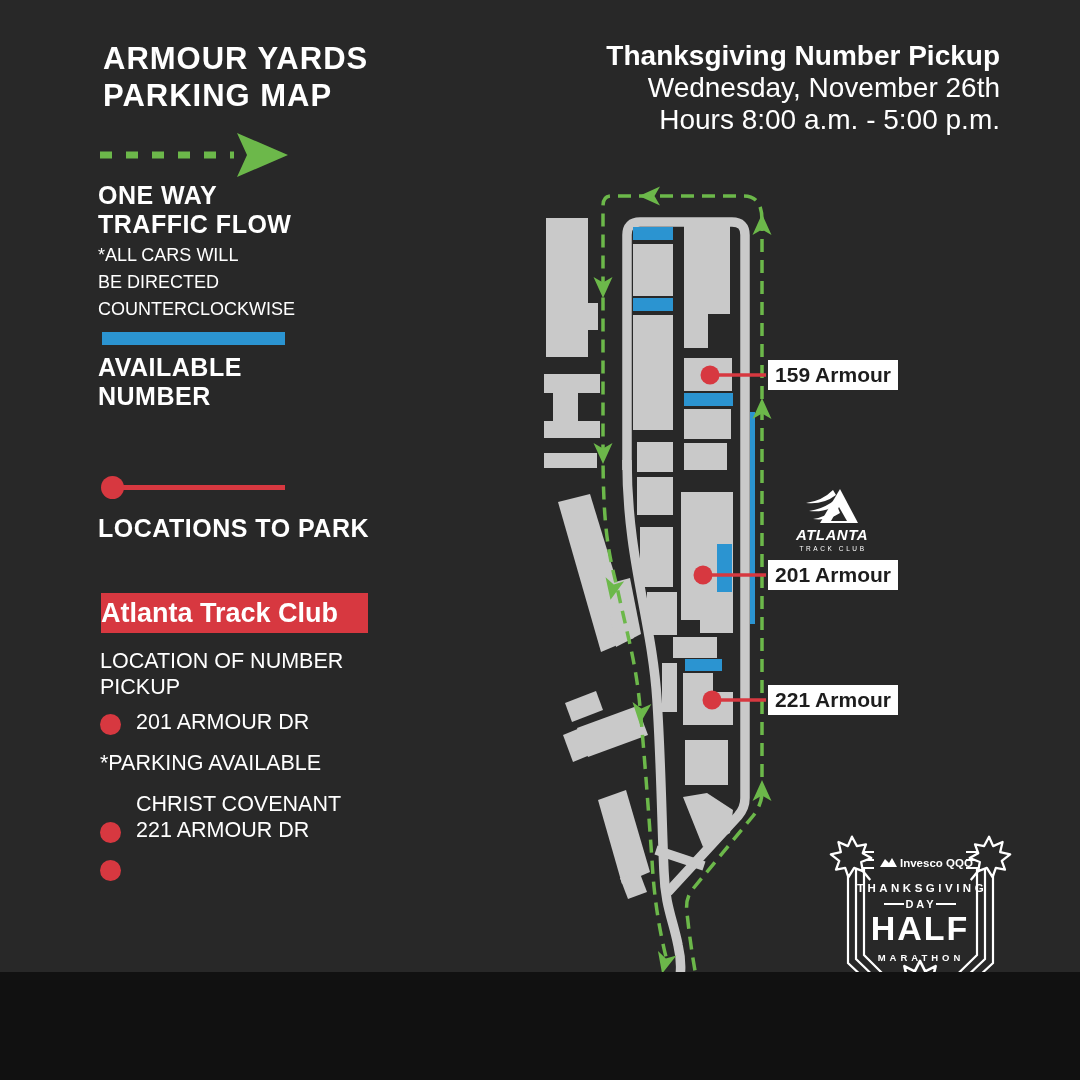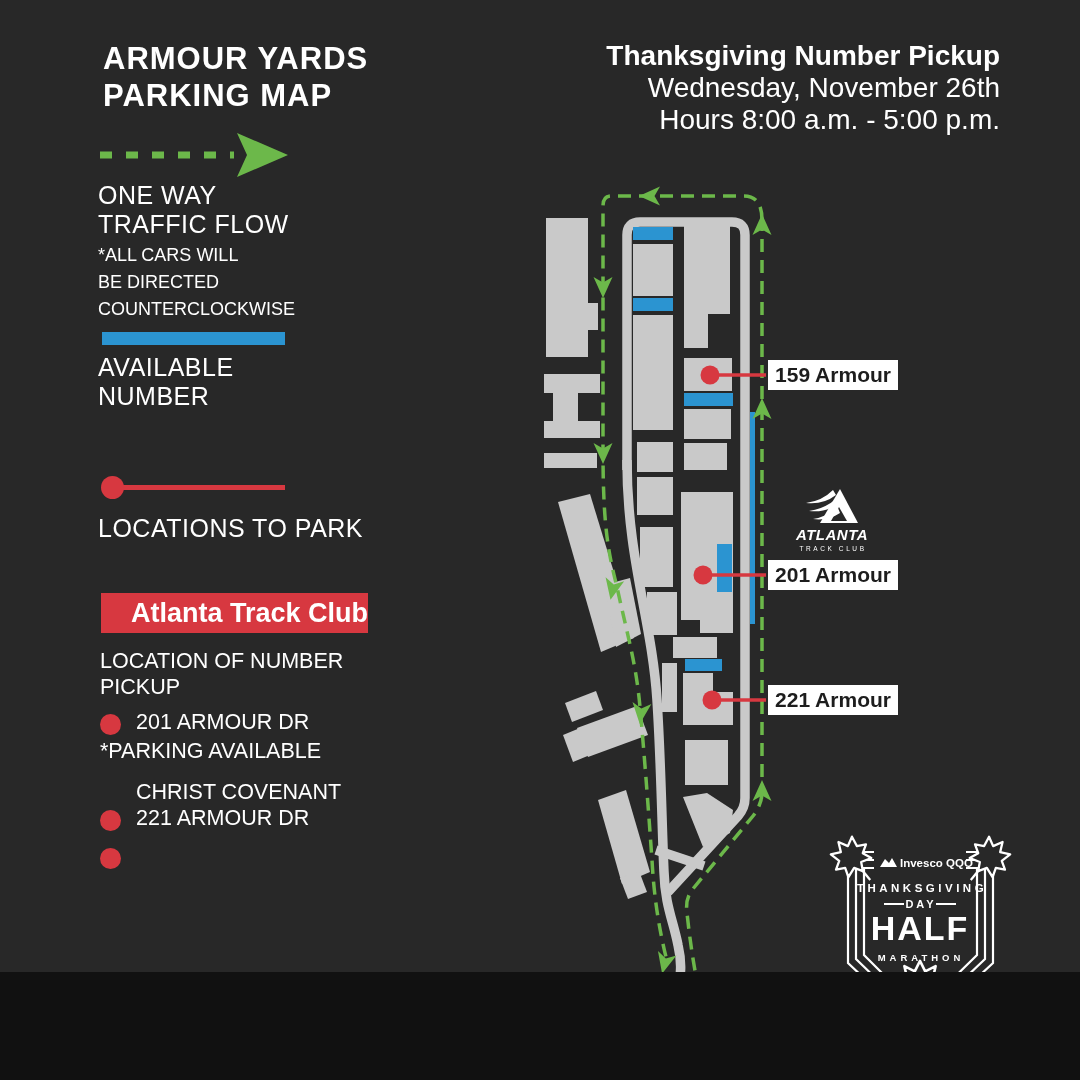--- a/index.html
+++ b/index.html
@@ -9,32 +9,32 @@
   *{box-sizing:border-box}
   body{margin:0;background:#111}
   .canvas{position:relative;width:1080px;height:972px;background:var(--bg);
     font-family:"Liberation Sans",sans-serif;color:var(--white);overflow:hidden}
   .abs{position:absolute}
   .pre{white-space:pre-line}
   .title{left:103px;top:40px;font-size:31px;font-weight:bold;line-height:37px;letter-spacing:1px}
   .header{right:80px;top:40px;text-align:right;line-height:32px}
   .hdr1{font-size:28px;font-weight:bold}
   .hdr2{font-size:28px;font-weight:normal}
-  .legend-label{font-size:25px;font-weight:normal;line-height:29px;letter-spacing:0.5px}
+  .legend-label{font-size:25px;font-weight:bold;line-height:29px;letter-spacing:0.5px}
   .legend-note{font-size:18px;line-height:27px;margin-top:3px}
   .swatch-blue{left:102px;top:332px;width:183px;height:13px;background:var(--blue)}
   .loc-legend{left:101px;top:476px;width:190px;height:24px}
   .loc-line{position:absolute;left:11px;top:9px;width:173px;height:5px;background:var(--red)}
   .loc-dot{position:absolute;left:0;top:0;width:23px;height:23px;border-radius:50%;background:var(--red)}
   .atc-banner{left:101px;top:593px;width:267px;height:40px;background:var(--red);
-    text-align:right;line-height:40px;font-size:27px;font-weight:bold}
+    text-align:left;line-height:40px;font-size:27px;font-weight:bold}
   .pickup{left:100px;top:648px;width:320px;font-size:21.5px;line-height:26px}
   .pk-row{display:flex;align-items:flex-end;margin-top:9px}
   .pk-dot{flex:0 0 21px;width:21px;height:21px;border-radius:50%;background:var(--red);margin:2px 15px 0 0}
-  .pk-note{margin-top:3px}
+  .pk-note{margin-top:15px}
   .mt14{margin-top:15px}
   svg text{font-family:"Liberation Sans",sans-serif}
 </style>
 </head>
 <body>
 
 <div class="canvas">
 
   <div class="abs title pre">ARMOUR YARDS
 PARKING MAP</div>

